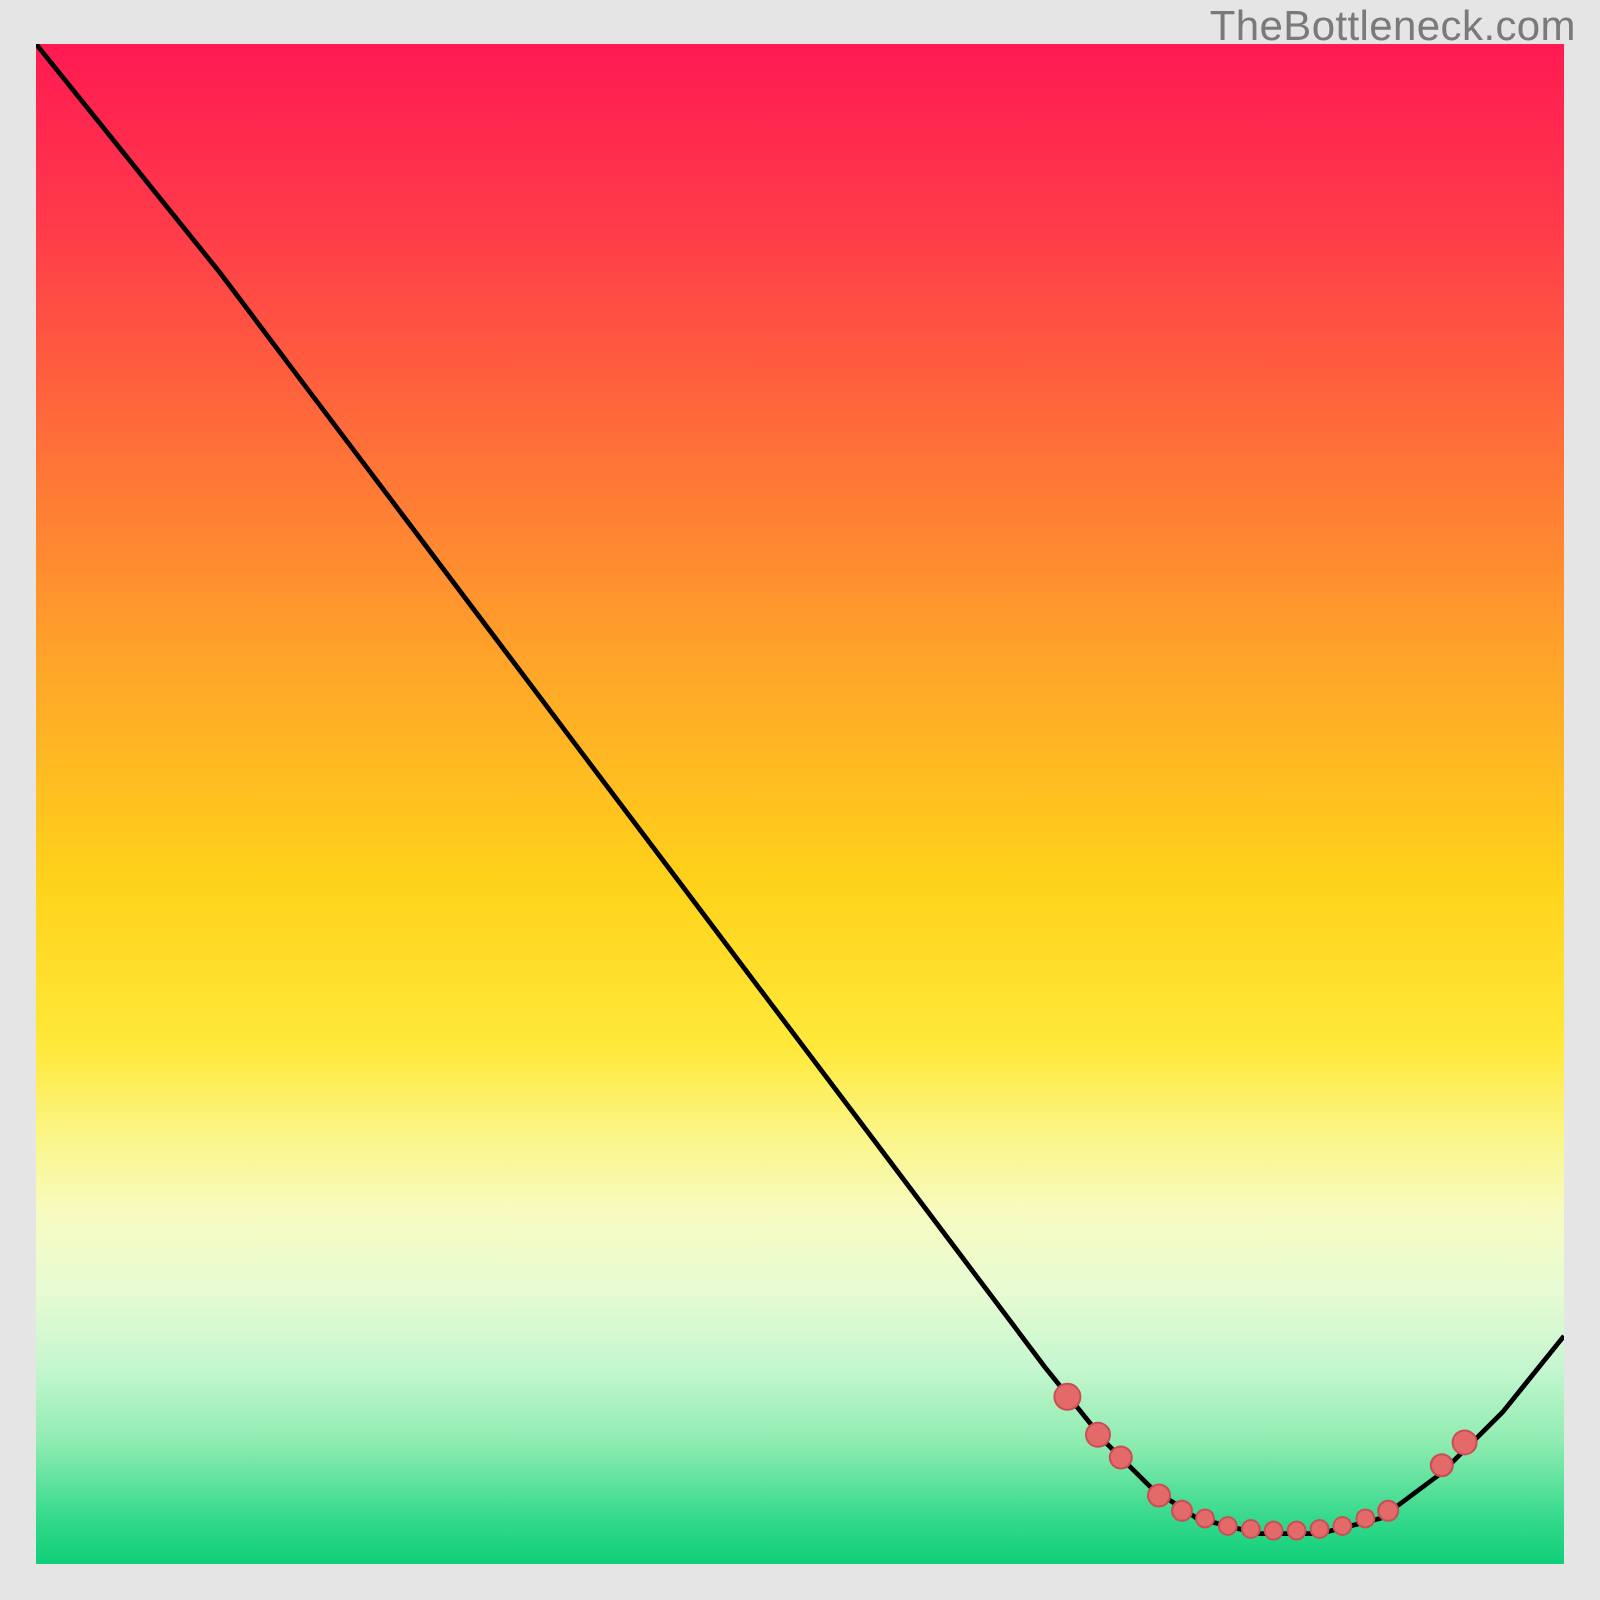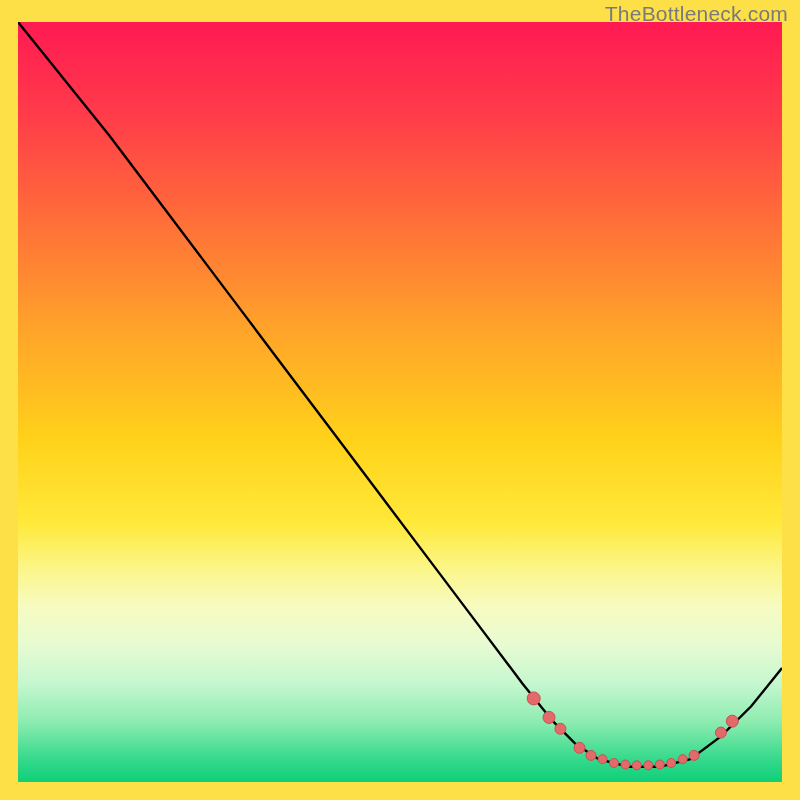--- a/index.html
+++ b/index.html
@@ -8,21 +8,21 @@
     width: 800px;
     height: 800px;
     background: #000;
     overflow: hidden;
     font-family: Arial, Helvetica, sans-serif;
   }
   .frame {
     position: relative;
     width: 800px;
     height: 800px;
-    background: #fde047;
+    background: #e5e5e5;
   }
   .plot {
     position: absolute;
     left: 18px;
     top: 22px;
     width: 764px;
     height: 760px;
     background: linear-gradient(
       to bottom,
       #ff1a52 0%,

